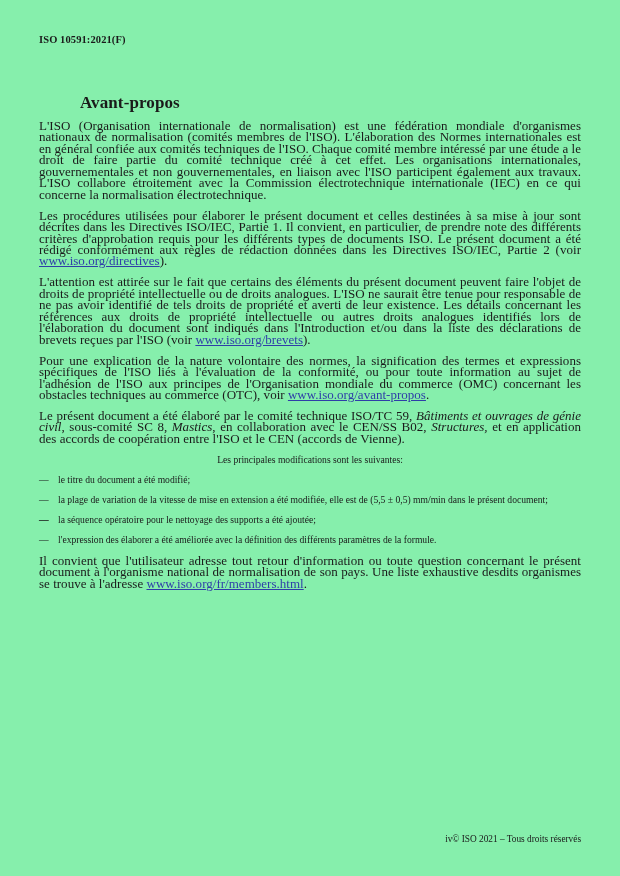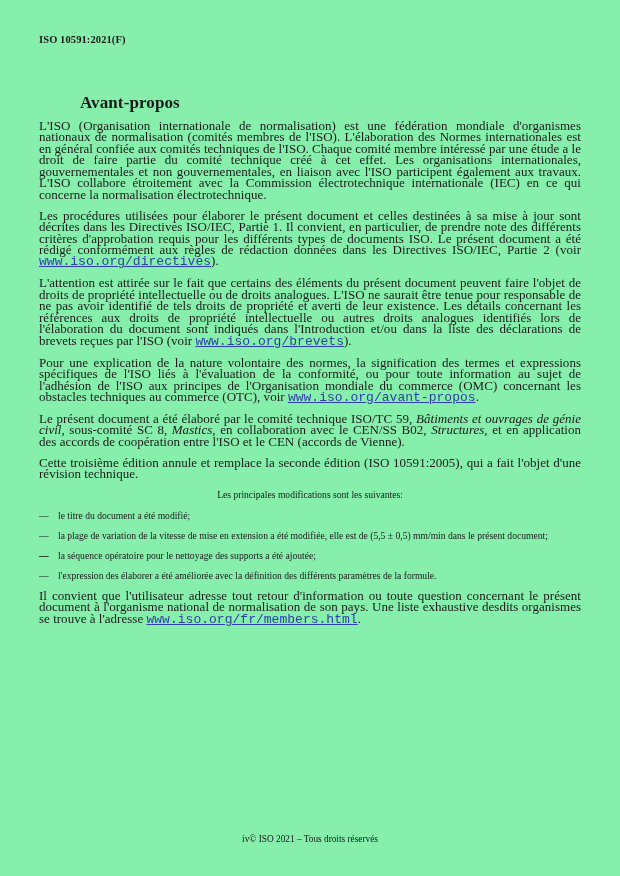--- a/index.html
+++ b/index.html
@@ -79,30 +79,29 @@
   ul.changes li:last-child { margin-bottom: 0; }
   ul.changes li .dash {
     position: absolute;
     left: 0;
     top: 0;
     width: 12px;
   }
   a.ext-link {
     color: #2e3ea8;
     text-decoration: underline;
-    font-family: Liberation Mono, monospace;
   }
   em.ital { font-style: italic; }
   .footer {
     position: absolute;
     left: 39px;
     top: 833px;
     width: 542px;
     display: flex;
-    justify-content: center;
+    justify-content: flex-end;
     align-items: baseline;
     font-size: 9.3px;
     line-height: 12px;
   }
   .footer .folio { font-weight: normal; }
   .footer .copyright { font-weight: normal; }
 </style>
 </head>
 <body>
 
@@ -128,23 +127,20 @@
 
 
     <p class="para">
       <span>Pour une explication de la nature volontaire des normes, la signification des termes et expressions spécifiques de l'ISO liés à l'évaluation de la conformité, ou pour toute information au sujet de l'adhésion de l'ISO aux principes de l'Organisation mondiale du commerce (OMC) concernant les obstacles techniques au commerce (OTC), voir </span><a class="ext-link" href="#">www.iso.org/avant-propos</a><span>.</span>
     </p>
 
     <p class="para">
       <span>Le présent document a été élaboré par le comité technique ISO/TC 59, </span><em class="ital">Bâtiments et ouvrages de génie civil</em><span>, sous-comité SC 8, </span><em class="ital">Mastics</em><span>, en collaboration avec le CEN/SS B02, </span><em class="ital">Structures,</em><span> et en application des accords de coopération entre l'ISO et le CEN (accords de Vienne).</span>
     </p>
 
-    <p class="para">
-      <span>Cette troisième édition annule et remplace la seconde édition (ISO 10591:2005), qui a fait l'objet d'une révision technique.</span>
-    </p>
 
     <p class="lead-in">Les principales modifications sont les suivantes:</p>
 
     <ul class="changes">
       <li>
         <span class="dash">—</span><span>le titre du document a été modifié;</span>
       </li>
       <li>
         <span class="dash">—</span><span>la plage de variation de la vitesse de mise en extension a été modifiée, elle est de (5,5 ± 0,5) mm/min dans le présent document;</span>
       </li>

